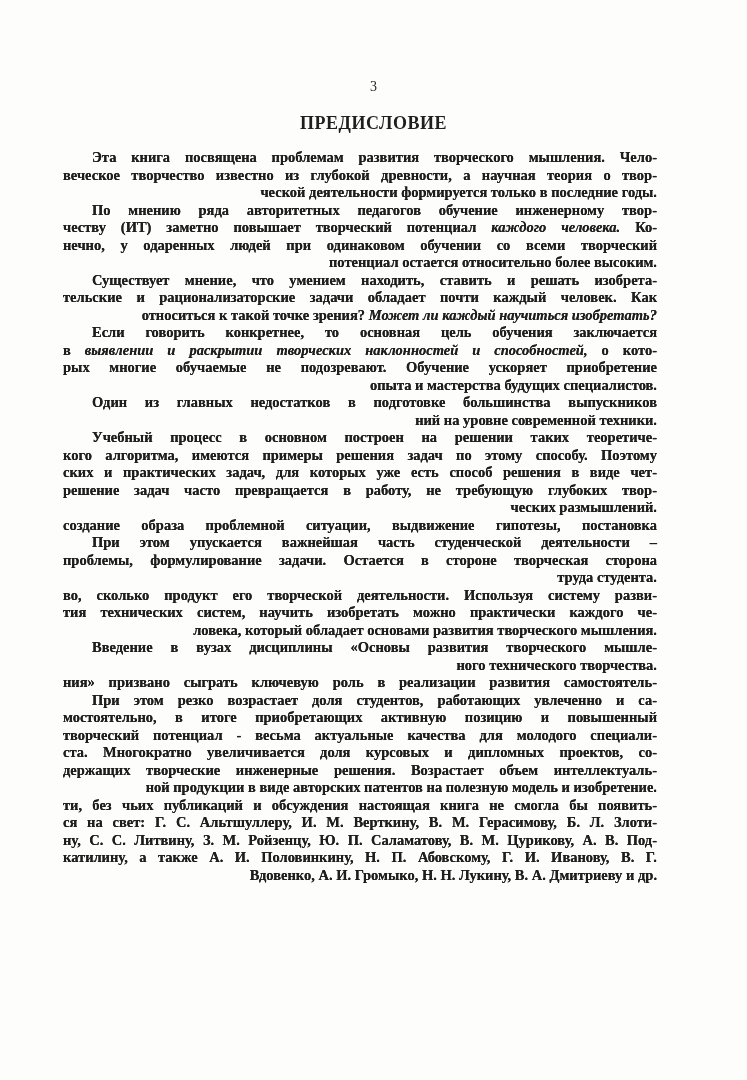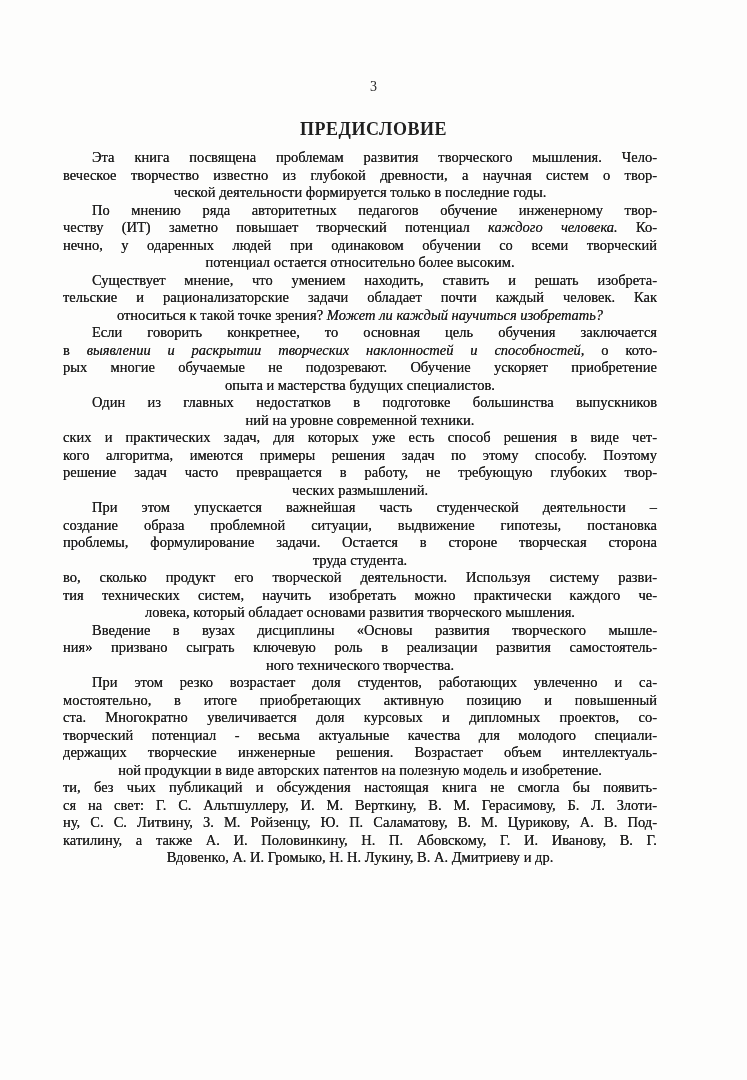--- a/index.html
+++ b/index.html
@@ -23,61 +23,61 @@
     position: absolute;
     top: 79px;
     left: 0;
     width: 100%;
     text-align: center;
     font-size: 14px;
     line-height: 16px;
   }
   .heading {
     position: absolute;
-    top: 119px;
+    top: 113px;
     left: 0;
     width: 100%;
     text-align: center;
     font-size: 18px;
     line-height: 21px;
     font-weight: bold;
     letter-spacing: 0.5px;
   }
   .body-text {
     position: absolute;
     top: 149px;
     left: 63px;
     width: 594px;
     font-size: 14.5px;
     line-height: 17.5px;
     text-shadow: 0 0 0.4px currentColor; 
   }
-  .para { margin: 0; }
+  .para { margin: 0; font-weight: bold; }
   .line {
     text-align: justify;
     text-align-last: justify;
     white-space: normal;
   }
   .line.first { text-indent: 29px; }
   .line.last {
-    text-align: center;
+    text-align: right;
     text-align-last: auto;
   }
   .it { font-style: italic; }
 </style>
 </head>
 <body style="--paper: #fdfdfc; --ink: #1f1f1f;">
 
 <div class="page">
   <div class="page-number">3</div>
   <div class="heading">ПРЕДИСЛОВИЕ</div>
   <div class="body-text" id="body-text">
       <div class="para">
         <div class="line first"><span>Эта книга посвящена проблемам развития творческого мышления. Чело-</span></div>
-        <div class="line"><span>веческое творчество известно из глубокой древности, а научная систем о твор-</span></div>
+        <div class="line"><span>веческое творчество известно из глубокой древности, а научная теория о твор-</span></div>
         <div class="line last"><span>ческой деятельности формируется только в последние годы.</span></div>
       </div>
       <div class="para">
         <div class="line first"><span>По мнению ряда авторитетных педагогов обучение инженерному твор-</span></div>
         <div class="line"><span>честву (ИТ) заметно повышает творческий потенциал </span><span class="it">каждого человека.</span><span> Ко-</span></div>
         <div class="line"><span>нечно, у одаренных людей при одинаковом обучении со всеми творческий</span></div>
         <div class="line last"><span>потенциал остается относительно более высоким.</span></div>
       </div>
       <div class="para">
         <div class="line first"><span>Существует мнение, что умением находить, ставить и решать изобрета-</span></div>
@@ -88,46 +88,47 @@
         <div class="line first"><span>Если говорить конкретнее, то основная цель обучения заключается</span></div>
         <div class="line"><span>в </span><span class="it">выявлении и раскрытии творческих наклонностей и способностей,</span><span> о кото-</span></div>
         <div class="line"><span>рых многие обучаемые не подозревают. Обучение ускоряет приобретение</span></div>
         <div class="line last"><span>опыта и мастерства будущих специалистов.</span></div>
       </div>
       <div class="para">
         <div class="line first"><span>Один из главных недостатков в подготовке большинства выпускников</span></div>
         <div class="line last"><span>ний на уровне современной техники.</span></div>
       </div>
       <div class="para">
+        <div class="line first"><span>Учебный процесс в основном построен на решении таких теоретиче-</span></div>
+        <div class="line"><span>кого алгоритма, имеются примеры решения задач по этому способу. Поэтому</span></div>
         <div class="line"><span>ских и практических задач, для которых уже есть способ решения в виде чет-</span></div>
-        <div class="line"><span>кого алгоритма, имеются примеры решения задач по этому способу. Поэтому</span></div>
         <div class="line"><span>решение задач часто превращается в работу, не требующую глубоких твор-</span></div>
         <div class="line last"><span>ческих размышлений.</span></div>
       </div>
       <div class="para">
+        <div class="line"><span>создание образа проблемной ситуации, выдвижение гипотезы, постановка</span></div>
         <div class="line first"><span>При этом упускается важнейшая часть студенческой деятельности –</span></div>
-        <div class="line"><span>создание образа проблемной ситуации, выдвижение гипотезы, постановка</span></div>
         <div class="line"><span>проблемы, формулирование задачи. Остается в стороне творческая сторона</span></div>
         <div class="line last"><span>труда студента.</span></div>
       </div>
       <div class="para">
         <div class="line"><span>во, сколько продукт его творческой деятельности. Используя систему разви-</span></div>
         <div class="line"><span>тия технических систем, научить изобретать можно практически каждого че-</span></div>
         <div class="line last"><span>ловека, который обладает основами развития творческого мышления.</span></div>
       </div>
       <div class="para">
         <div class="line first"><span>Введение в вузах дисциплины «Основы развития творческого мышле-</span></div>
+        <div class="line last"><span>ного технического творчества.</span></div>
         <div class="line"><span>ния» призвано сыграть ключевую роль в реализации развития самостоятель-</span></div>
-        <div class="line last"><span>ного технического творчества.</span></div>
       </div>
       <div class="para">
         <div class="line first"><span>При этом резко возрастает доля студентов, работающих увлеченно и са-</span></div>
         <div class="line"><span>мостоятельно, в итоге приобретающих активную позицию и повышенный</span></div>
+        <div class="line"><span>творческий потенциал - весьма актуальные качества для молодого специали-</span></div>
         <div class="line"><span>ста. Многократно увеличивается доля курсовых и дипломных проектов, со-</span></div>
-        <div class="line"><span>творческий потенциал - весьма актуальные качества для молодого специали-</span></div>
         <div class="line"><span>держащих творческие инженерные решения. Возрастает объем интеллектуаль-</span></div>
         <div class="line last"><span>ной продукции в виде авторских патентов на полезную модель и изобретение.</span></div>
       </div>
       <div class="para">
         <div class="line"><span>ти, без чьих публикаций и обсуждения настоящая книга не смогла бы появить-</span></div>
         <div class="line"><span>ся на свет: Г. С. Альтшуллеру, И. М. Верткину, В. М. Герасимову, Б. Л. Злоти-</span></div>
         <div class="line"><span>ну, С. С. Литвину, З. М. Ройзенцу, Ю. П. Саламатову, В. М. Цурикову, А. В. Под-</span></div>
         <div class="line"><span>катилину, а также А. И. Половинкину, Н. П. Абовскому, Г. И. Иванову, В. Г.</span></div>
         <div class="line last"><span>Вдовенко, А. И. Громыко, Н. Н. Лукину, В. А. Дмитриеву и др.</span></div>
       </div>

